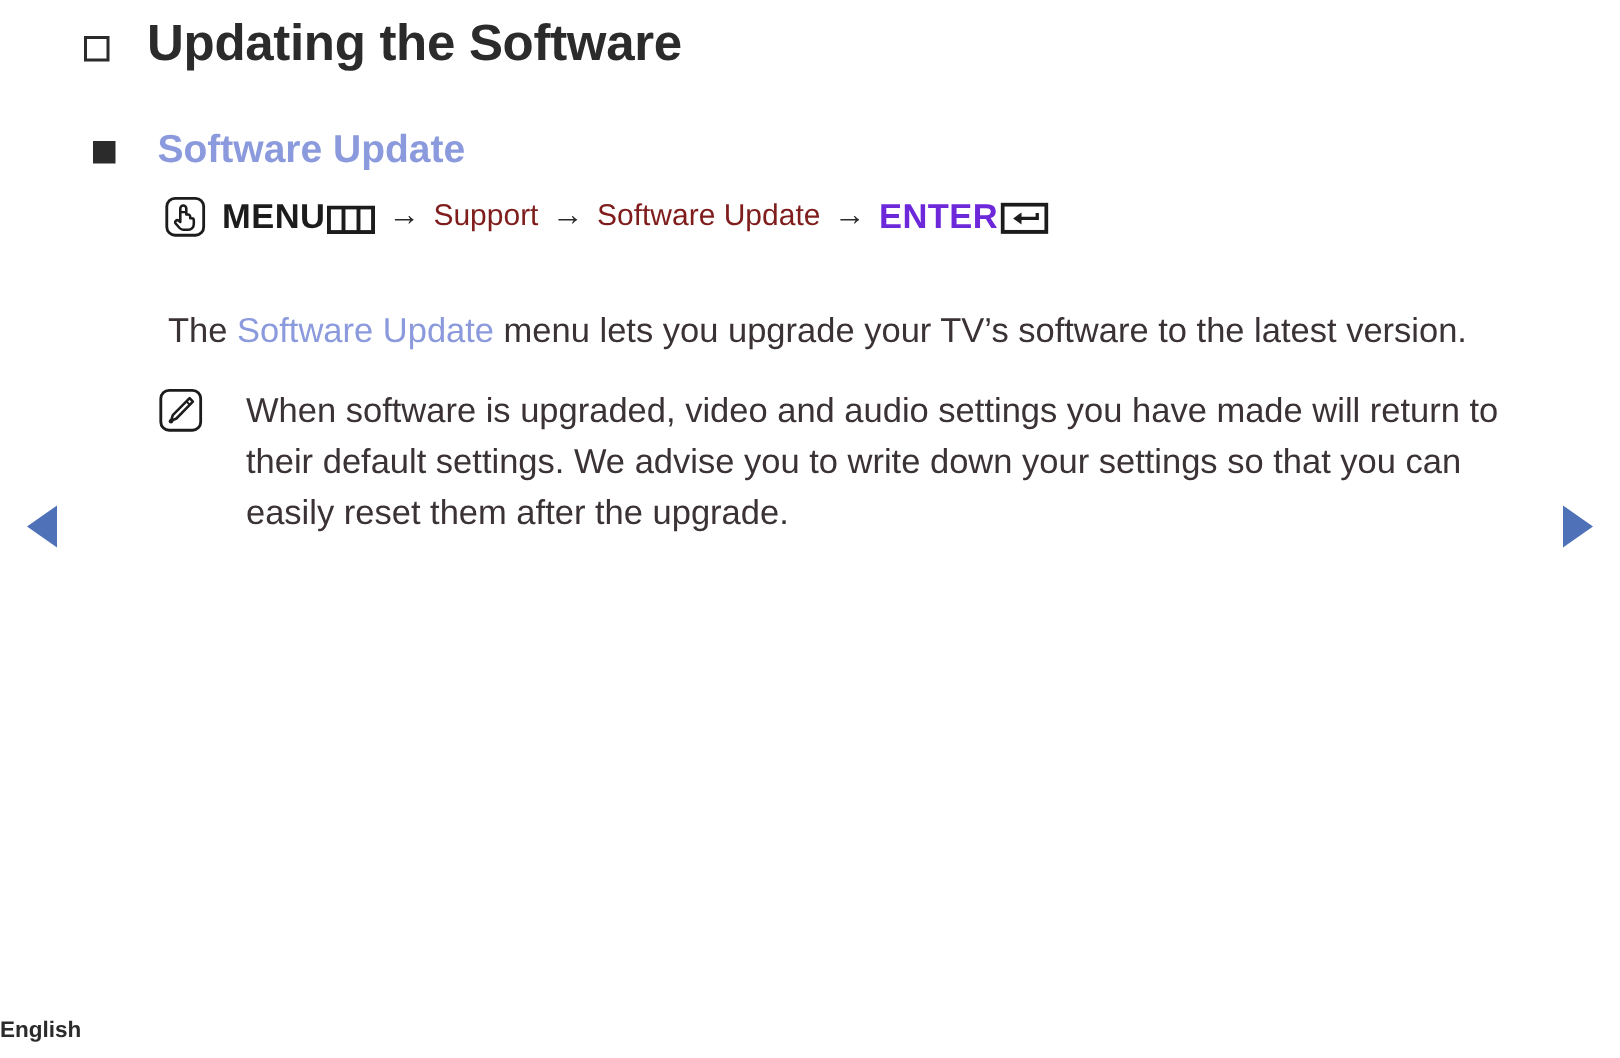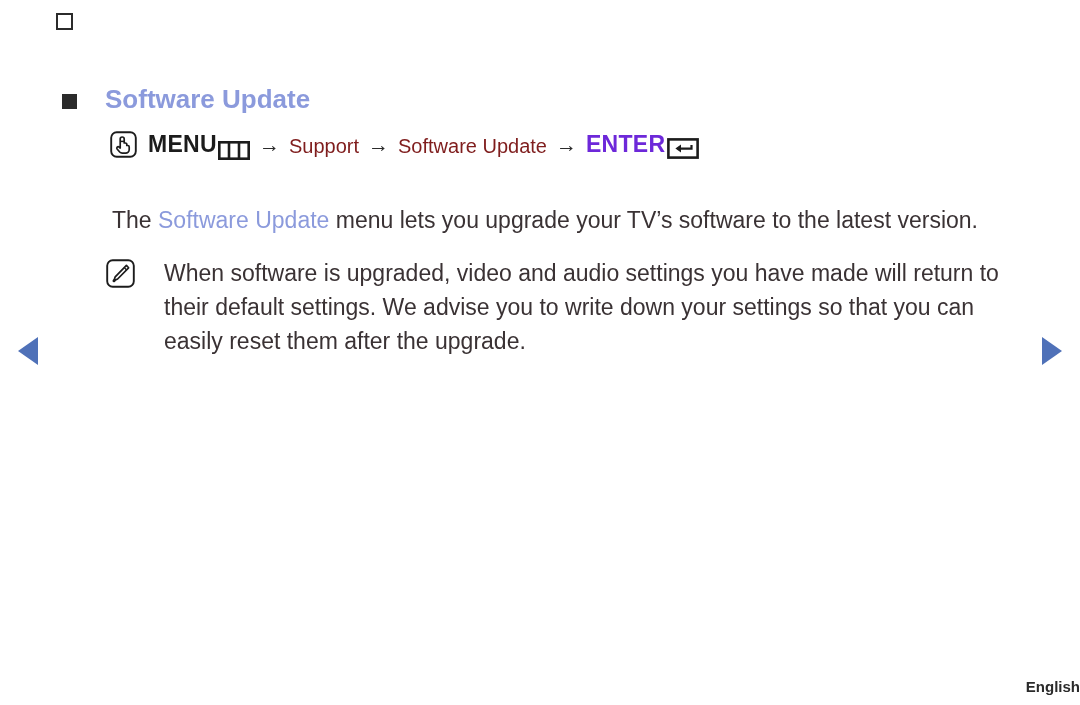--- a/index.html
+++ b/index.html
@@ -65,21 +65,21 @@
     color: #8b9adc;
     white-space: nowrap;
   }
 
   
   .menu-path {
     position: absolute;
     left: 110px;
     top: 131px;
     display: flex;
-    align-items: flex-end;
+    align-items: center;
     font-size: 22px;
     white-space: nowrap;
   }
   .icon-oo {
     width: 27px;
     height: 27px;
     flex: none;
     margin-right: 11px;
   }
   .menu-word {
@@ -180,31 +180,32 @@
     border-bottom: 14px solid transparent;
     border-left: 20px solid #4f71b8;
   }
 
   
   .footer {
     position: absolute;
     left: 0;
     right: 0;
     top: 678px;
-    text-align: right;
+    text-align: left;
     font-size: 15px;
     font-weight: bold;
     color: #2b2b2b;
   }
 </style>
 </head>
 <body>
 
 <div class="page-title-row">
   <span class="bullet-hollow"></span>
+  <span class="page-title">Updating the Software</span>
 </div>
 
 <div class="section-row">
   <span class="bullet-solid"></span>
   <span class="section-title">Software Update</span>
 </div>
 
 <div class="menu-path">
 
   <span class="icon-oo">

